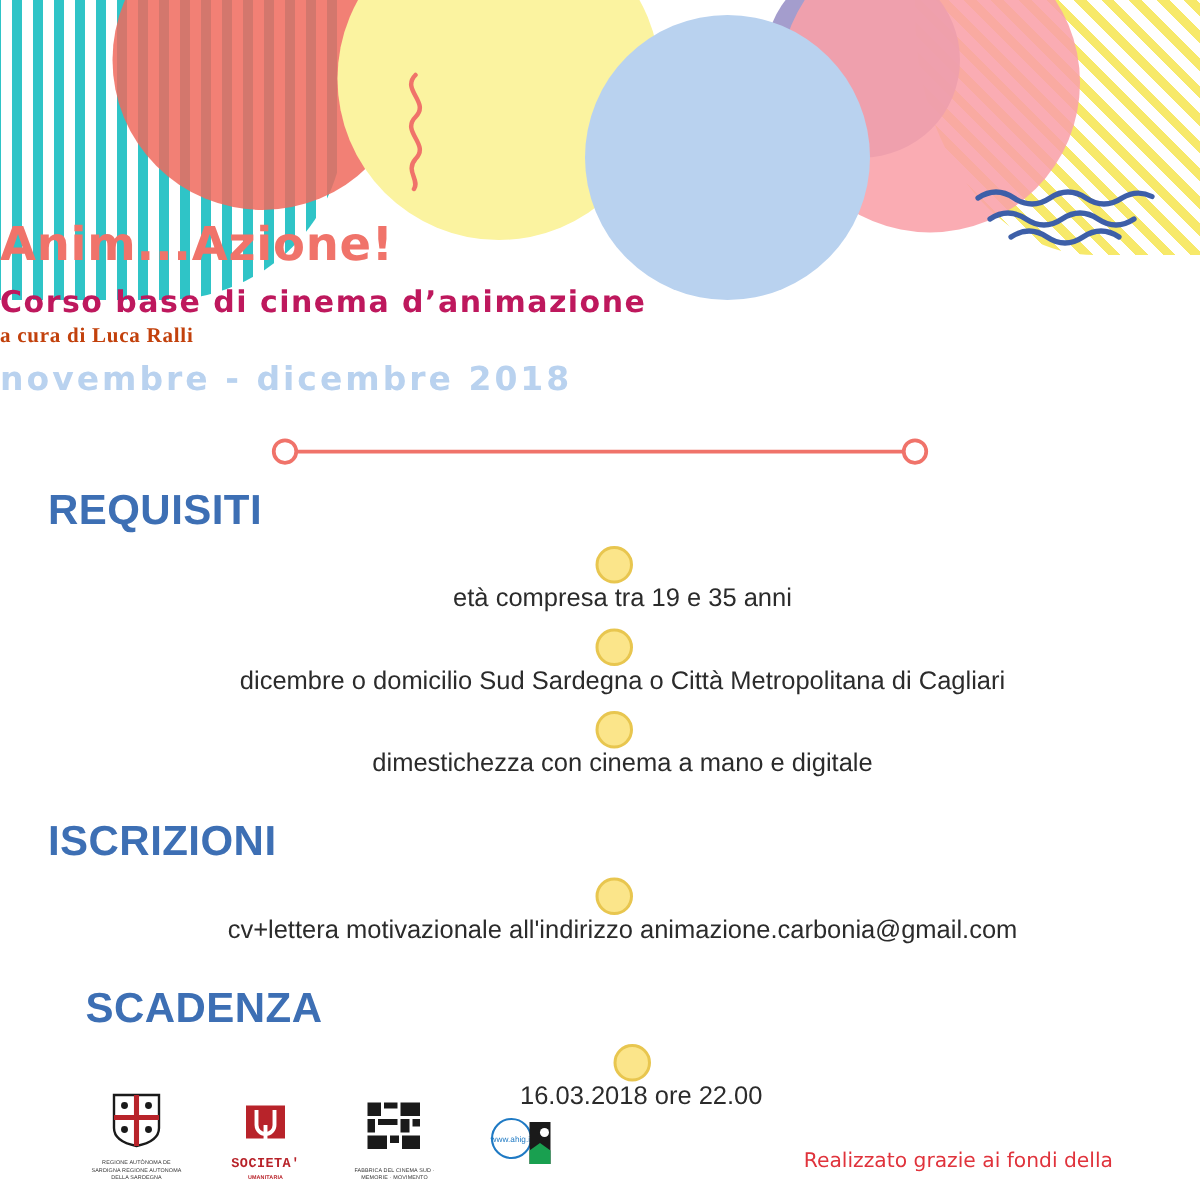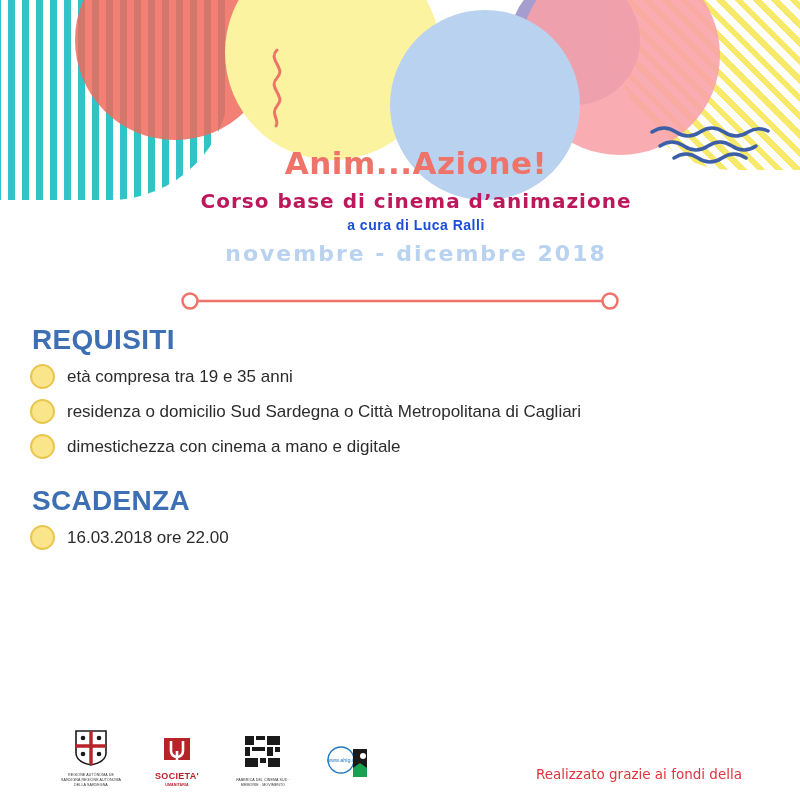--- a/index.html
+++ b/index.html
@@ -95,44 +95,43 @@
     position: absolute;
     top: 124px; left: 650px;
     width: 120px; height: 40px;
   }
 
   
   .title-block {
     position: absolute;
     top: 145px; left: 0;
     width: 752px;
-    text-align: center;
-    margin-left: 40px;
+    text-align: left;
   }
   .main-title {
     font-family: "DejaVu Sans", sans-serif;
     font-size: 31px;
     font-weight: bold;
     color: #f0736a;
     letter-spacing: 0.5px;
     margin: 0;
   }
   .subtitle {
     font-family: "DejaVu Sans", sans-serif;
     font-size: 20px;
     font-weight: bold;
     color: #be185d;
     letter-spacing: 1px;
     margin: 8px 0 0 0;
   }
   .curator {
-    font-family: Liberation Sans, sans-serif;
+    font-family: Liberation Serif, serif;
     font-size: 14px;
     font-weight: bold;
-    color: #1d4ed8;
+    color: #c2410c;
     letter-spacing: 0.5px;
     margin: 4px 0 0 0;
   }
   .dates {
     font-family: "DejaVu Sans", sans-serif;
     font-size: 22px;
     font-weight: bold;
     color: #b9d2ef;
     letter-spacing: 2px;
     margin: 8px 0 0 0;
@@ -160,37 +159,38 @@
     font-size: 28px;
     font-weight: bold;
     color: #3d6fb4;
     margin: 0 0 8px 32px;
     letter-spacing: 0.3px;
   }
   .bullet-row {
     display: flex;
     align-items: center;
     margin: 0 0 10px 30px;
+    flex-direction: column;
   }
   .bullet-dot {
     width: 21px;
     height: 21px;
     border-radius: 50%;
     background: #fbe58a;
     border: 2px solid #e8c64f;
     flex: 0 0 auto;
     margin-right: 12px;
   }
   .bullet-text {
     font-family: "Liberation Sans", sans-serif;
     font-size: 17px;
     color: #2b2b2b;
   }
   .gap-iscrizioni { margin-top: 26px; }
-  .gap-scadenza { margin-top: 26px; }
+  .gap-scadenza { margin-top: 26px; padding-left: 25px; }
 
   
   .footer {
     position: absolute;
     bottom: 0; left: 0;
     width: 800px;
     height: 90px;
   }
   .logos {
     position: absolute;
@@ -206,21 +206,21 @@
   .logo-caption {
     font-family: "Liberation Sans", sans-serif;
     font-size: 3.6px;
     color: #333;
     line-height: 1.35;
     margin-top: 2px;
     letter-spacing: 0.1px;
   }
   .logo-caption.red { color: #b8232a; font-weight: bold; }
   .logo-name {
-    font-family: Liberation Sans, sans-serif;
+    font-family: Liberation Mono, monospace;
     font-weight: bold;
     font-size: 9px;
     color: #b8232a;
     letter-spacing: 0.3px;
   }
   .footer-credit {
     position: absolute;
     right: 58px; bottom: 16px;
     text-align: center;
     font-family: "DejaVu Sans", sans-serif;
@@ -272,28 +272,35 @@
   <div class="content">
 
     <div class="section">
       <h2 class="section-title">REQUISITI</h2>
       <div class="bullet-row">
         <span class="bullet-dot"></span>
         <span class="bullet-text">età compresa tra 19 e 35 anni</span>
       </div>
       <div class="bullet-row">
         <span class="bullet-dot"></span>
-        <span class="bullet-text"> residenza o domicilio Sud Sardegna o Città Metropolitana di Cagliari</span>
+        <span class="bullet-text"> dicembre o domicilio Sud Sardegna o Città Metropolitana di Cagliari</span>
       </div>
       <div class="bullet-row">
         <span class="bullet-dot"></span>
         <span class="bullet-text"> dimestichezza con cinema a mano e digitale</span>
       </div>
     </div>
 
+    <div class="section gap-iscrizioni">
+      <h2 class="section-title">ISCRIZIONI</h2>
+      <div class="bullet-row">
+        <span class="bullet-dot"></span>
+        <span class="bullet-text">cv+lettera motivazionale all'indirizzo animazione.carbonia@gmail.com</span>
+      </div>
+    </div>
 
     <div class="section gap-scadenza">
       <h2 class="section-title">SCADENZA</h2>
       <div class="bullet-row">
         <span class="bullet-dot"></span>
         <span class="bullet-text"> 16.03.2018 ore 22.00</span>
       </div>
     </div>
 
   </div>

